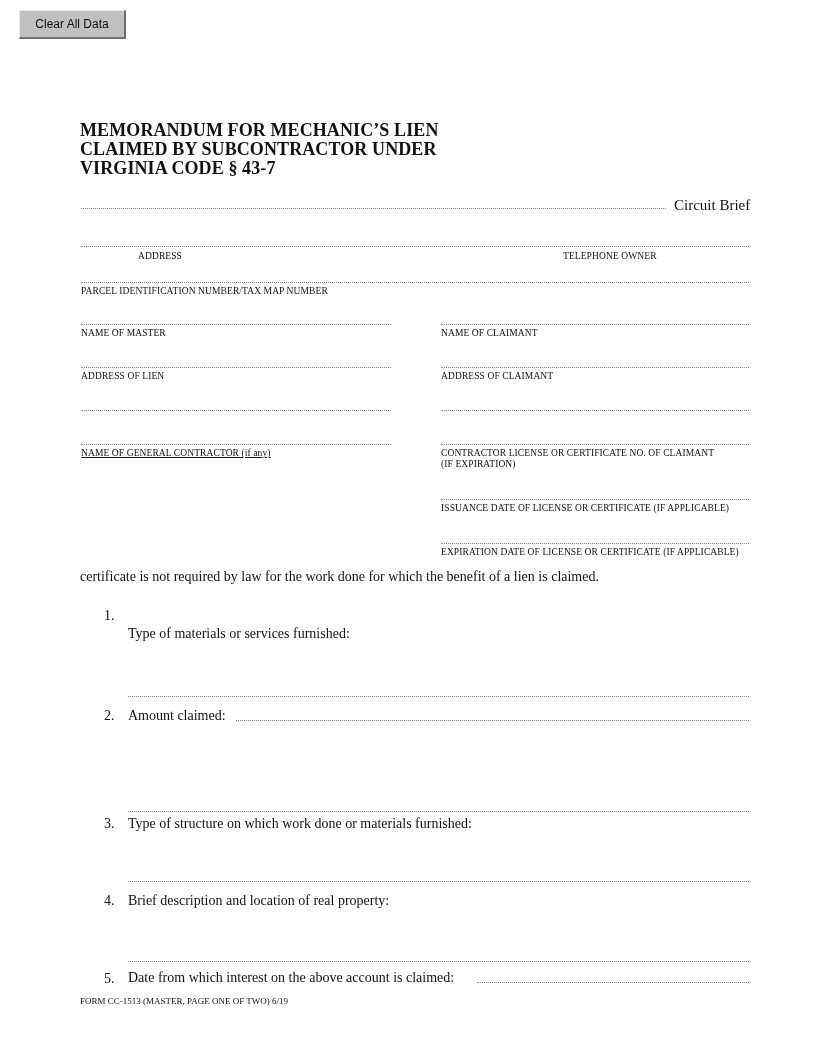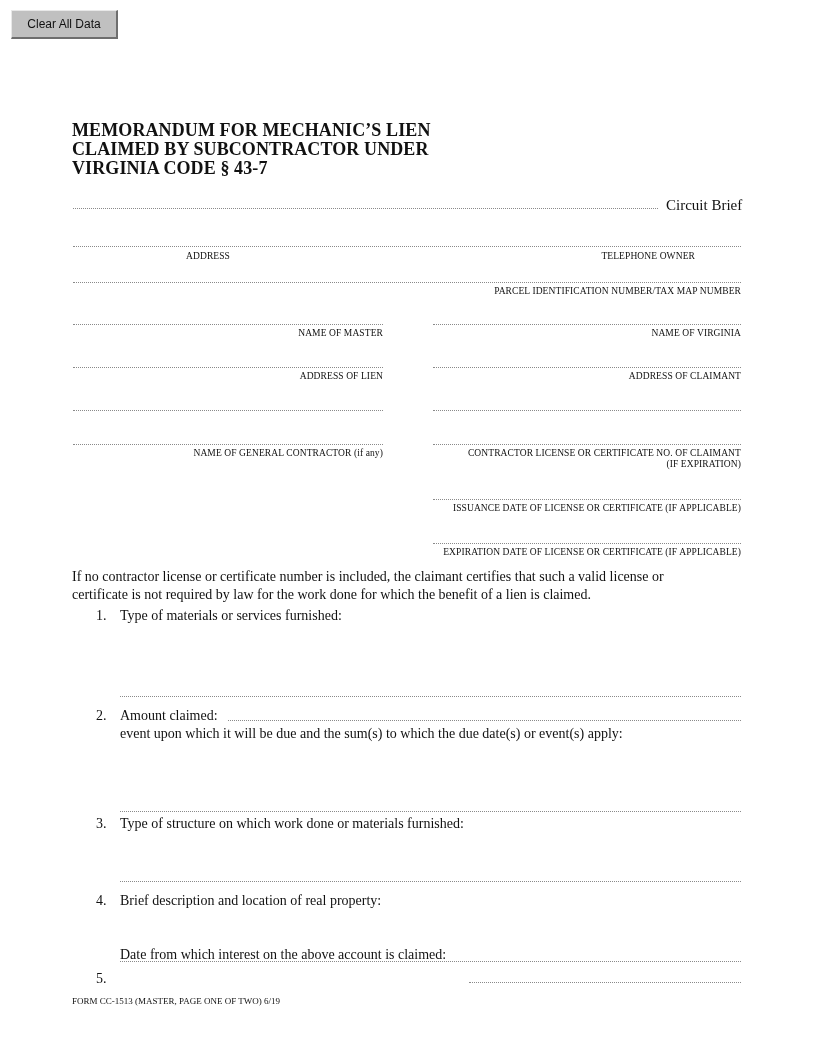--- a/index.html
+++ b/index.html
@@ -1,25 +1,25 @@
 <!DOCTYPE html>
 <html><head>
 <meta charset="utf-8">
 <style>
   html, body { margin:0; padding:0; background:#ffffff; }
   body { width:816px; height:1056px; position:relative; overflow:hidden;
          font-family:"Liberation Serif", "DejaVu Serif", serif; color:#111; }
-  .abs { position:absolute; }
+  .abs { position:absolute;margin-left:8px; }
   .btn { left:11px; top:10px; width:107px; height:29px; background:#c0c0c0;
          border:1px solid #e8e8e8; border-right:2px solid #6e6e6e; border-bottom:2px solid #6e6e6e;
          box-sizing:border-box; font-family:"Liberation Sans", "DejaVu Sans", sans-serif;
          font-size:12px; color:#111; display:flex; align-items:center; justify-content:center; cursor:pointer; }
   .title { left:72px; top:121px; font-weight:bold; font-size:18px; line-height:19px; letter-spacing:0.1px; }
   .line { border-bottom:1px dotted #8a8a8a; height:0; }
-  .lbl { font-size:9.5px; text-align:right; letter-spacing:0.1px; }
+  .lbl { font-size:9.5px; text-align:left; letter-spacing:0.1px; }
   .txt { font-size:14px; line-height:18px; }
   .num { font-size:14px; }
   .footer { left:72px; top:996px; font-size:9px; }
 </style>
 </head>
 <body>
 
 <div class="abs btn">Clear All Data</div>
 
 <div class="abs title">
@@ -34,66 +34,64 @@
 <div class="abs line" style="left:73px; top:246px; width:668px;"></div>
 <div class="abs lbl" style="left:130px; top:251px; width:100px;">ADDRESS</div>
 <div class="abs lbl" style="left:555px; top:251px; width:140px;">TELEPHONE OWNER</div>
 
 <div class="abs line" style="left:73px; top:282px; width:668px;"></div>
 <div class="abs lbl" style="left:73px; top:286px; width:668px;">PARCEL IDENTIFICATION NUMBER/TAX MAP NUMBER</div>
 
 <div class="abs line" style="left:73px; top:324px; width:310px;"></div>
 <div class="abs lbl" style="left:73px; top:328px; width:310px;">NAME OF MASTER</div>
 <div class="abs line" style="left:433px; top:324px; width:308px;"></div>
-<div class="abs lbl" style="left:433px; top:328px; width:308px;">NAME OF VIRGINIA</div>
+<div class="abs lbl" style="left:433px; top:328px; width:308px;">NAME OF CLAIMANT</div>
 
 <div class="abs line" style="left:73px; top:367px; width:310px;"></div>
 <div class="abs lbl" style="left:73px; top:371px; width:310px;">ADDRESS OF LIEN</div>
 <div class="abs line" style="left:433px; top:367px; width:308px;"></div>
 <div class="abs lbl" style="left:433px; top:371px; width:308px;">ADDRESS OF CLAIMANT</div>
 
 <div class="abs line" style="left:73px; top:410px; width:310px;"></div>
 <div class="abs line" style="left:433px; top:410px; width:308px;"></div>
 
 <div class="abs line" style="left:73px; top:444px; width:310px;"></div>
-<div class="abs lbl" style="left:73px; top:448px; width:310px;">NAME OF GENERAL CONTRACTOR (if any)</div>
+<div class="abs lbl" style="left:73px; top:448px; width:310px;text-decoration:underline;">NAME OF GENERAL CONTRACTOR (if any)</div>
 <div class="abs line" style="left:433px; top:444px; width:308px;"></div>
 <div class="abs lbl" style="left:433px; top:448px; width:308px; line-height:11px;">
   <div>CONTRACTOR LICENSE OR CERTIFICATE NO. OF CLAIMANT</div>
   <div>(IF EXPIRATION)</div>
 </div>
 
 <div class="abs line" style="left:433px; top:499px; width:308px;"></div>
 <div class="abs lbl" style="left:433px; top:503px; width:308px;">ISSUANCE DATE OF LICENSE OR CERTIFICATE (IF APPLICABLE)</div>
 
 <div class="abs line" style="left:433px; top:543px; width:308px;"></div>
 <div class="abs lbl" style="left:433px; top:547px; width:308px;">EXPIRATION DATE OF LICENSE OR CERTIFICATE (IF APPLICABLE)</div>
 
 <div class="abs txt" style="left:72px; top:568px; width:680px;">
-  <div>If no contractor license or certificate number is included, the claimant certifies that such a valid license or</div>
   <div>certificate is not required by law for the work done for which the benefit of a lien is claimed.</div>
 </div>
 
 <div class="abs num" style="left:96px; top:608px;">1.</div>
-<div class="abs txt" style="left:120px; top:607px;">Type of materials or services furnished:</div>
+<div class="abs txt" style="left:120px; top:625px;">Type of materials or services furnished:</div>
 <div class="abs line" style="left:120px; top:696px; width:621px;"></div>
 
 <div class="abs num" style="left:96px; top:708px;">2.</div>
 <div class="abs txt" style="left:120px; top:707px;">Amount claimed:</div>
 <div class="abs line" style="left:228px; top:720px; width:513px;"></div>
 <div class="abs txt" style="left:120px; top:725px; width:625px;">
-  <div>event upon which it will be due and the sum(s) to which the due date(s) or event(s) apply:</div>
 </div>
 <div class="abs line" style="left:120px; top:811px; width:621px;"></div>
 
 <div class="abs num" style="left:96px; top:816px;">3.</div>
 <div class="abs txt" style="left:120px; top:815px;">Type of structure on which work done or materials furnished:</div>
 <div class="abs line" style="left:120px; top:881px; width:621px;"></div>
 
 <div class="abs num" style="left:96px; top:893px;">4.</div>
 <div class="abs txt" style="left:120px; top:892px;">Brief description and location of real property:</div>
 <div class="abs line" style="left:120px; top:961px; width:621px;"></div>
 
 <div class="abs num" style="left:96px; top:971px;">5.</div>
-<div class="abs txt" style="left:120px; top:946px;">Date from which interest on the above account is claimed:</div>
+<div class="abs txt" style="left:120px; top:969px;">Date from which interest on the above account is claimed:</div>
 <div class="abs line" style="left:469px; top:982px; width:272px;"></div>
 
 <div class="abs footer">FORM CC-1513 (MASTER, PAGE ONE OF TWO) 6/19</div>
 
 </body></html>

